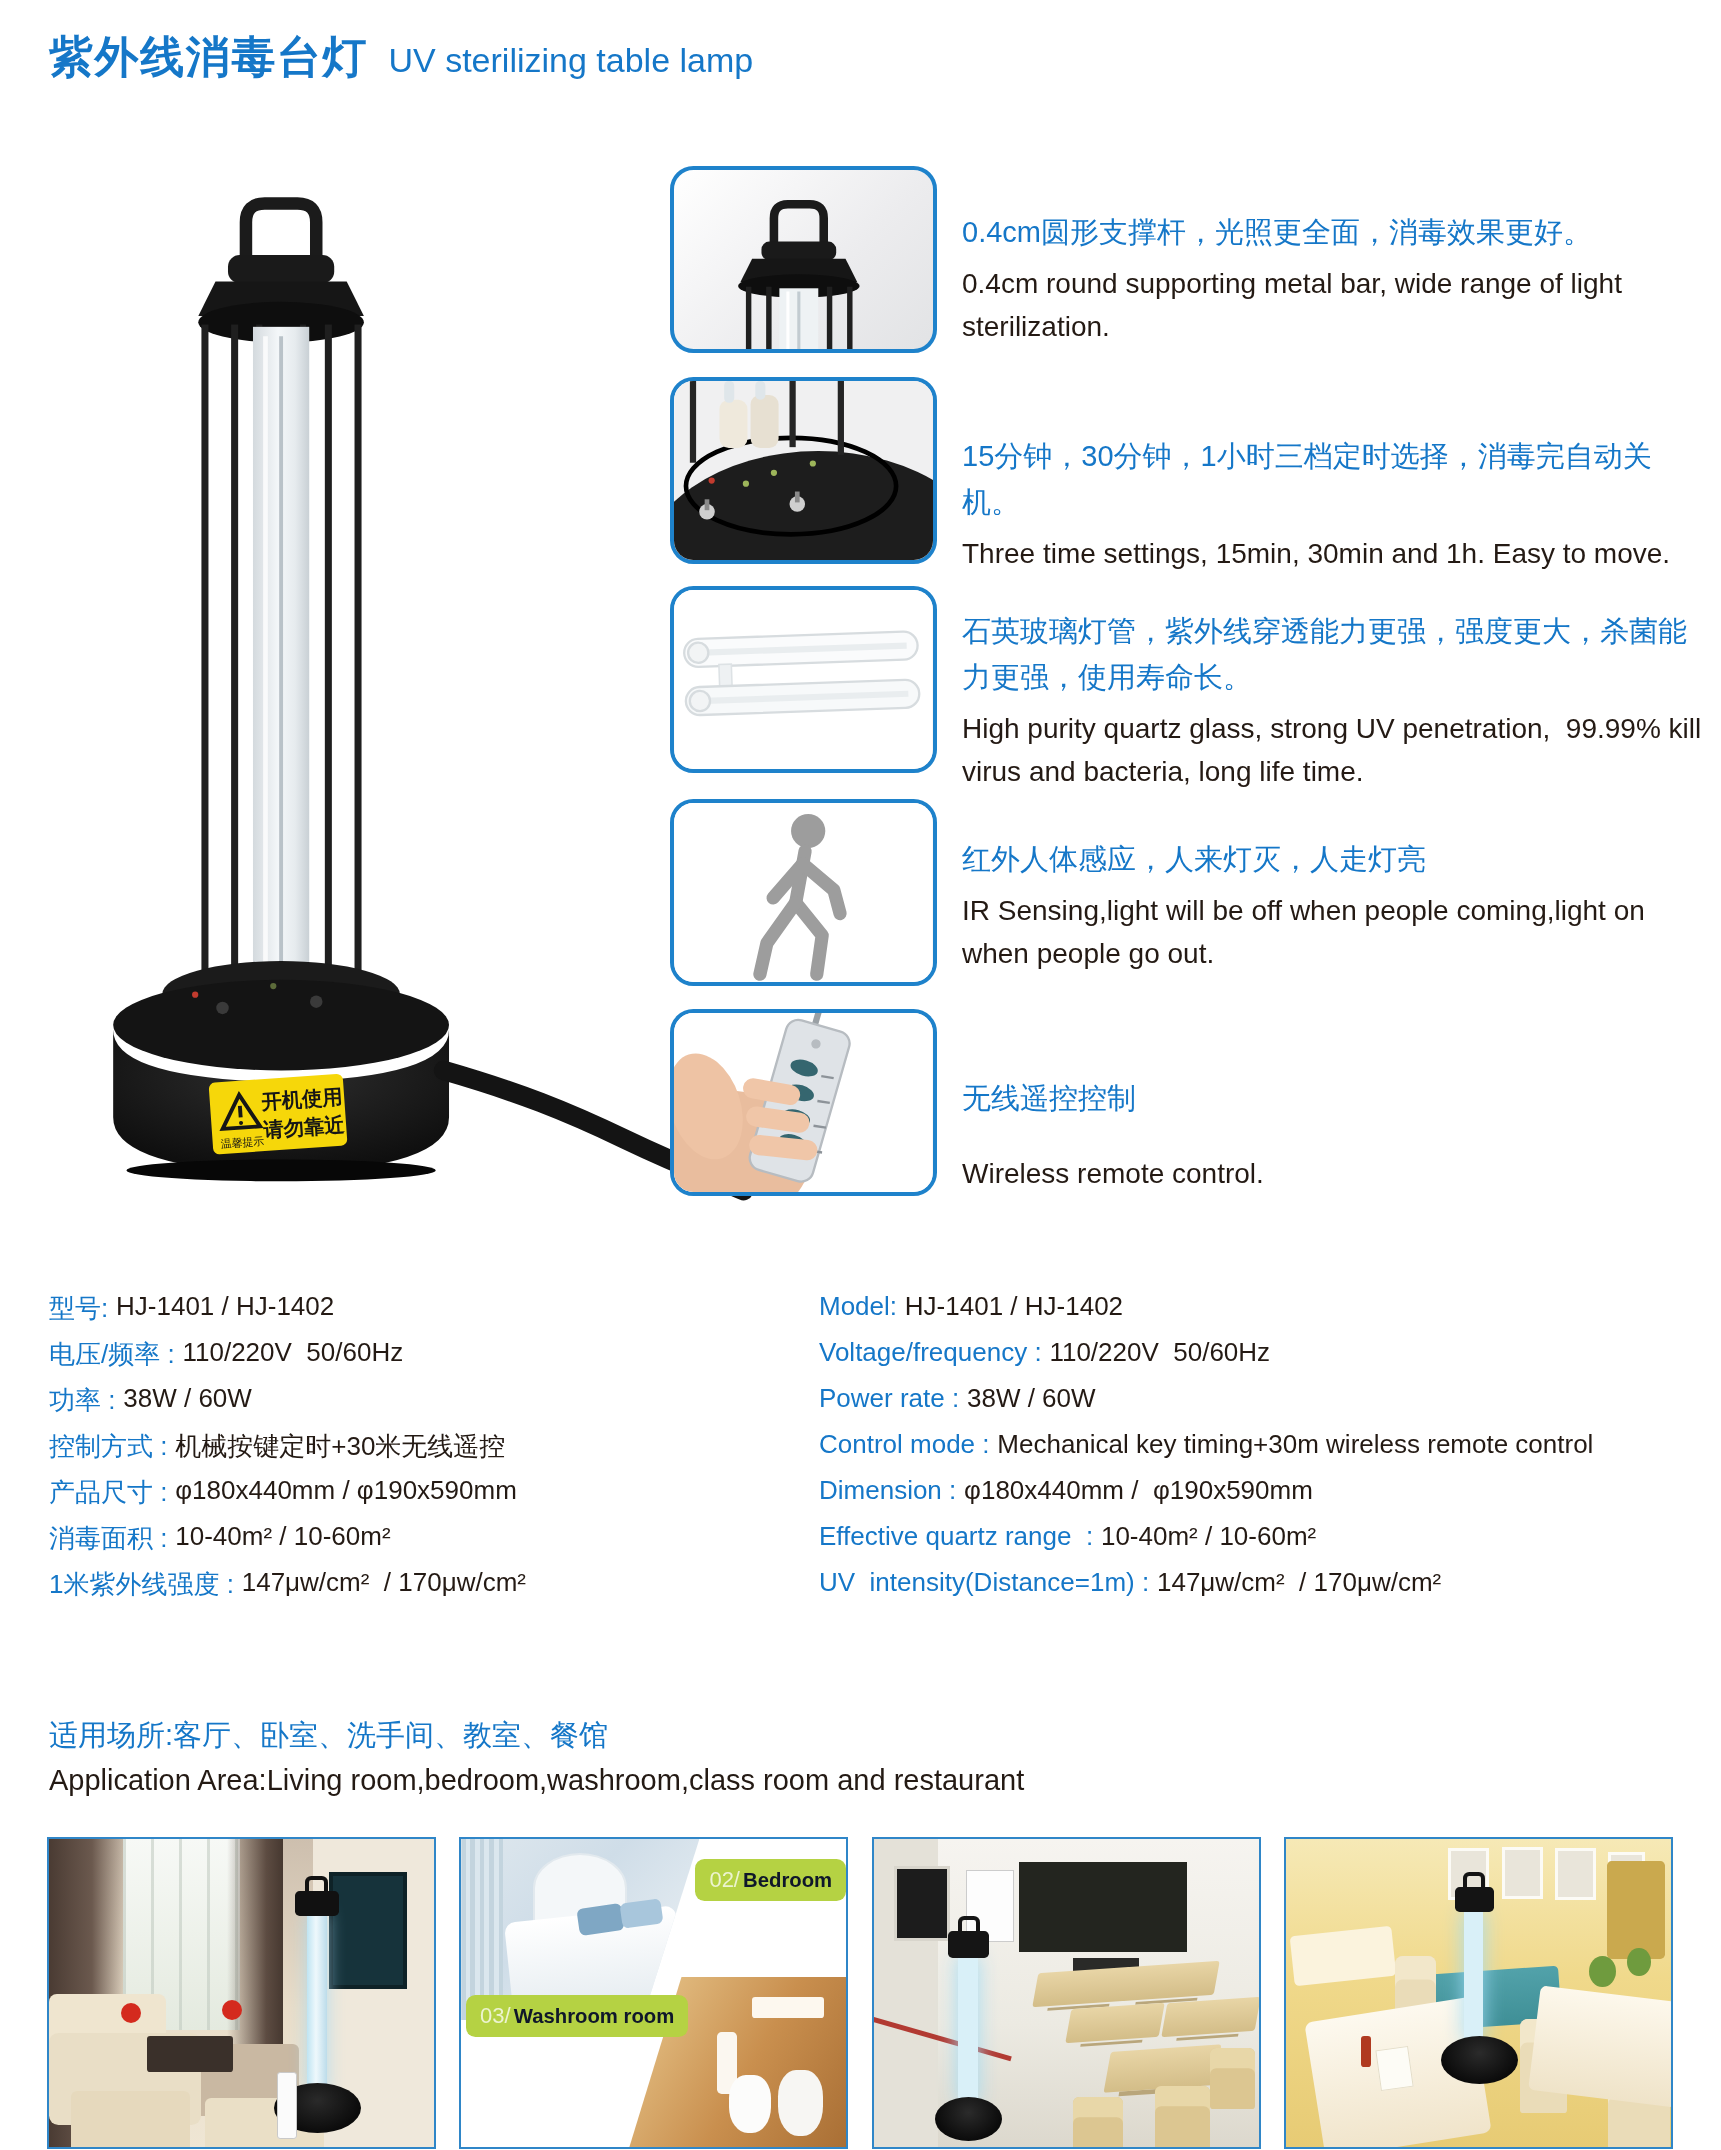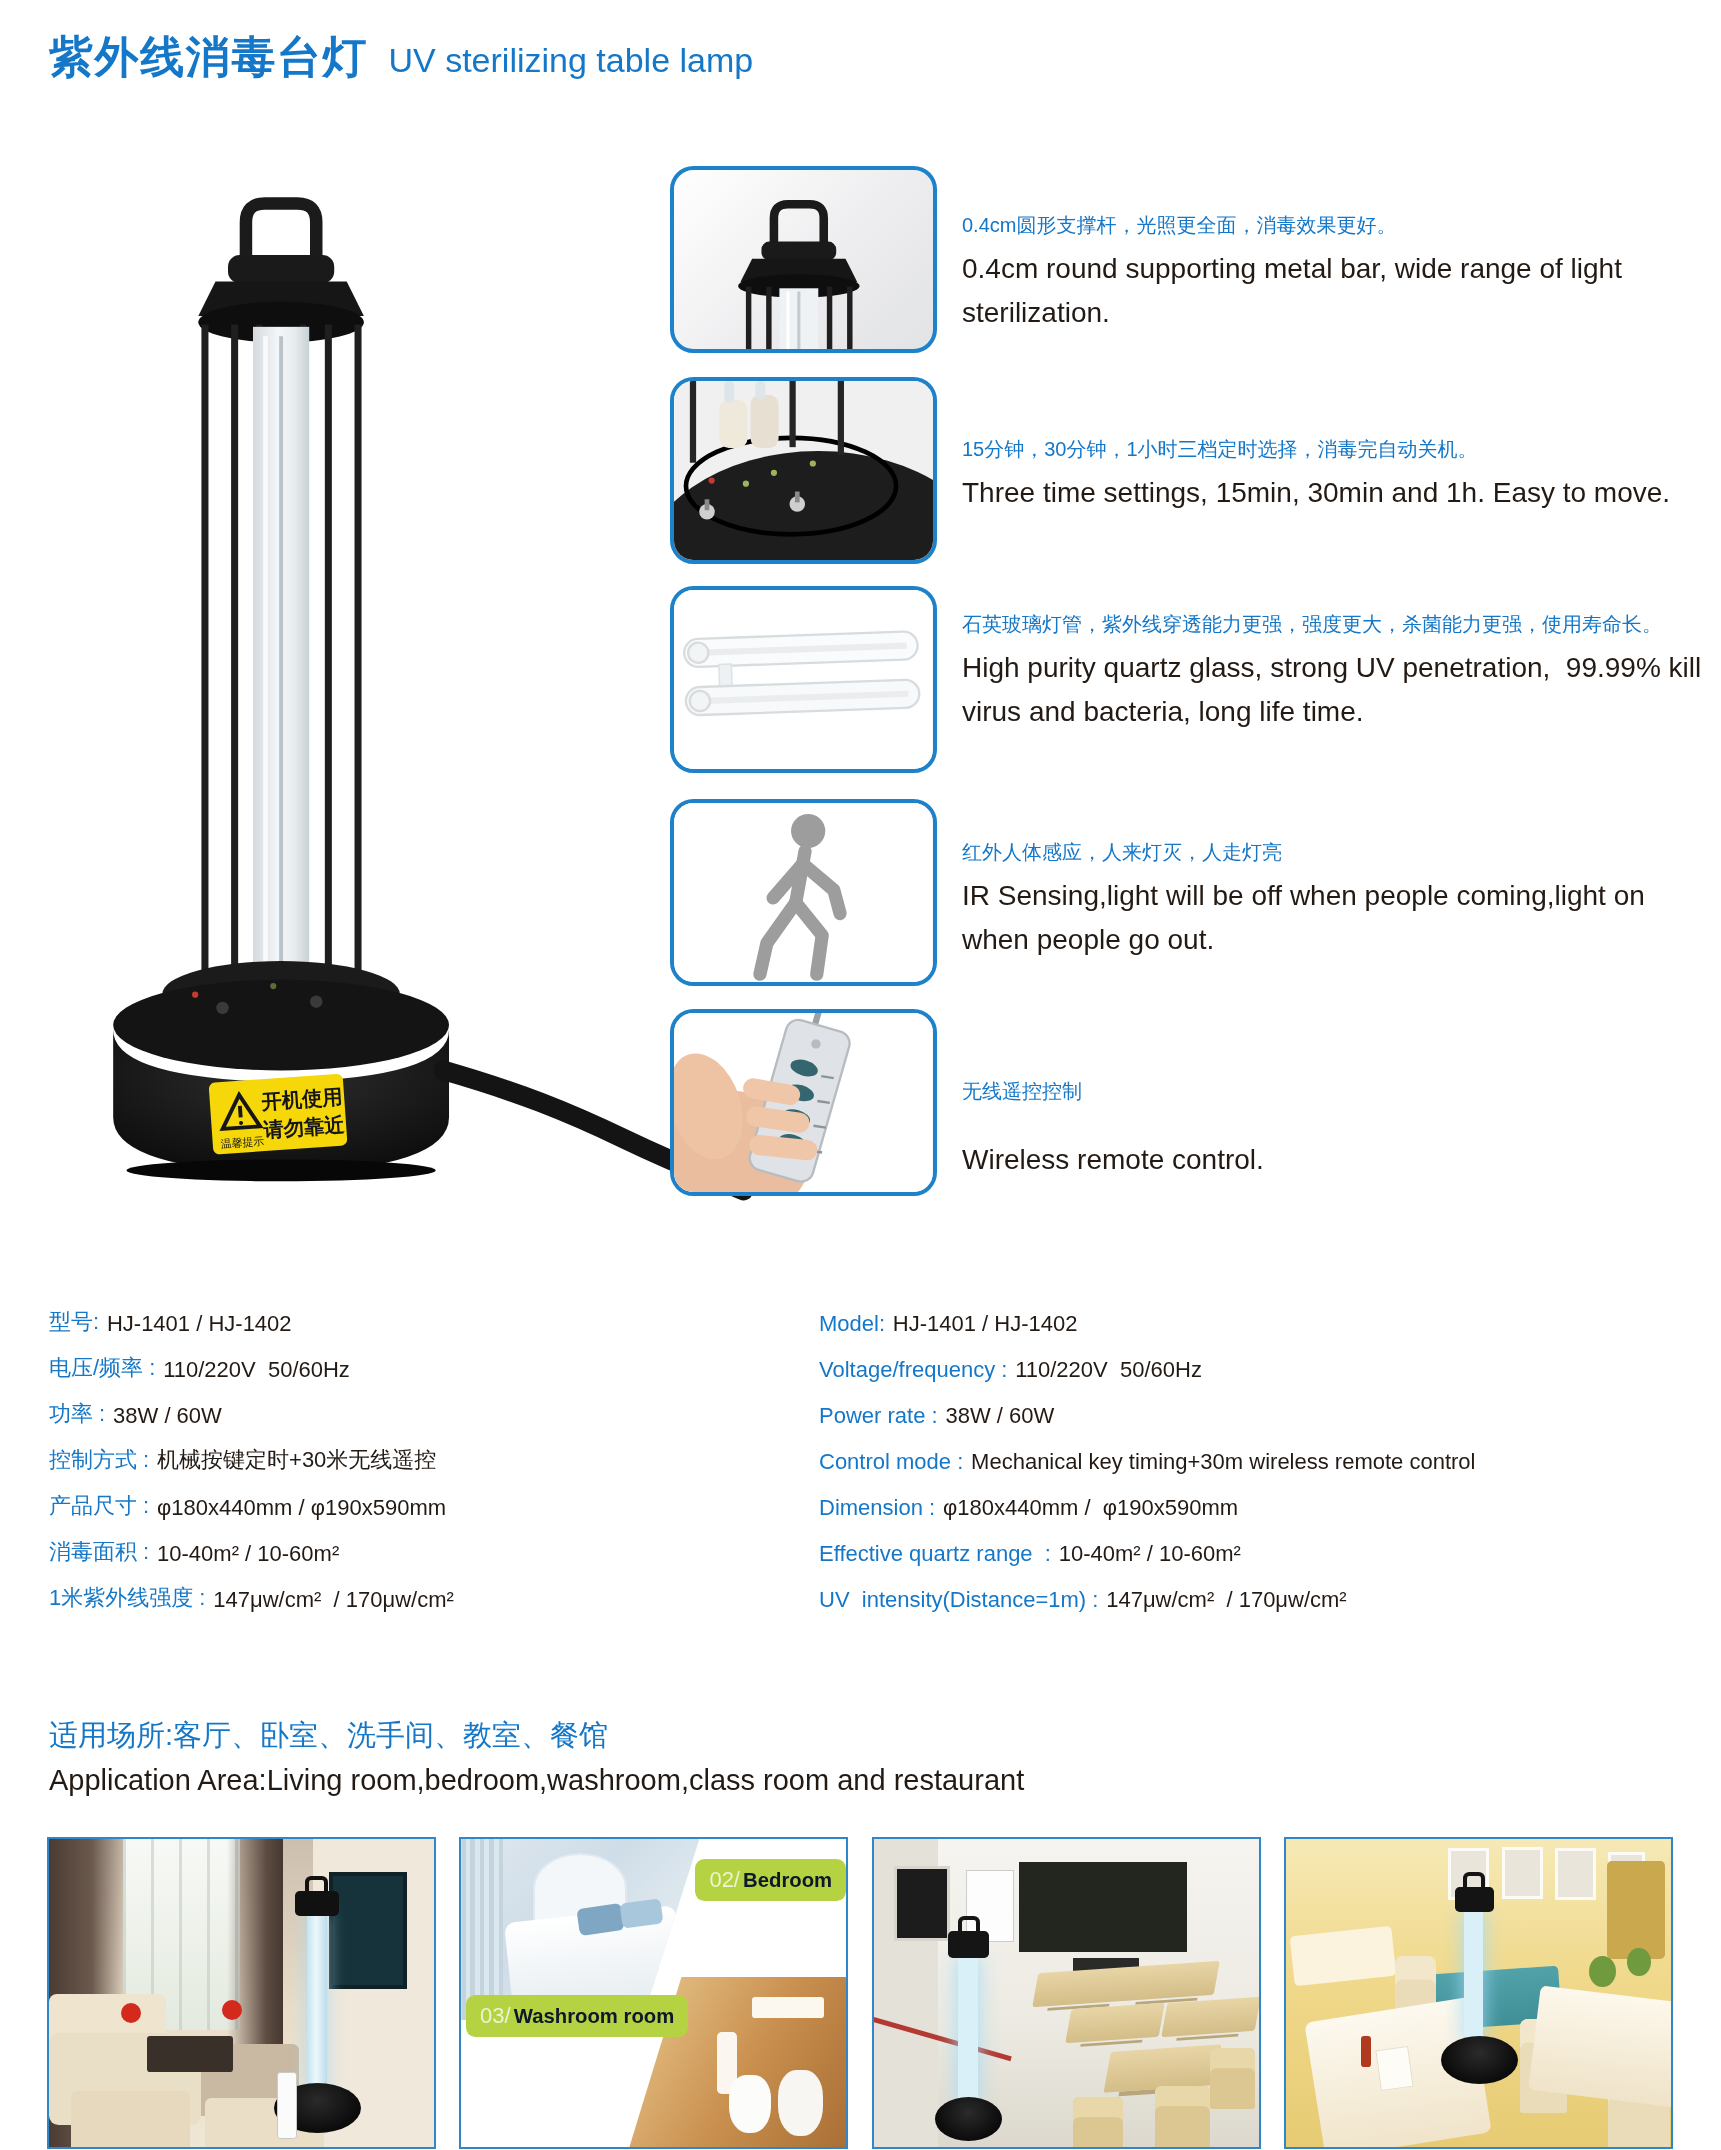--- a/index.html
+++ b/index.html
@@ -21,28 +21,28 @@
 
   
   .main-product{position:absolute;left:78px;top:180px;width:703px;height:1031px;}
 
   
   .feature-row{position:absolute;left:0;width:1722px;}
   .feature-box{position:absolute;left:670px;width:267px;height:187px;border:4.7px solid var(--border-blue);
     border-radius:23.4px;overflow:hidden;background:linear-gradient(135deg,#ffffff 0%,#ececee 60%,#e2e3e5 100%);}
   .feature-box svg{display:block;width:100%;height:100%;}
   .feature-text{position:absolute;left:962px;width:746px;}
-  .feature-text .zh{color:var(--blue);font-size:20px;line-height:1.6;white-space:pre-wrap;}
+  .feature-text .zh{color:var(--blue);font-size:29px;line-height:1.6;white-space:pre-wrap;}
   .feature-text .en{color:var(--dark);font-size:28px;line-height:1.55;margin-top:6.2px;white-space:pre-wrap;}
   .feature-text.gap-big .en{margin-top:31px;}
 
   
   .specs-zh{position:absolute;left:49px;top:1291px;width:750px;}
   .specs-en{position:absolute;left:819px;top:1291px;width:898px;}
-  .spec-row{height:46px;display:flex;align-items:flex-end;white-space:pre;font-size:22px;}
+  .spec-row{height:46px;display:flex;align-items:flex-start;white-space:pre;font-size:26px;}
   .spec-row .lbl{color:var(--blue);margin-right:7.8px;}
   .spec-row .val{color:var(--dark);}
 
   
   .application{position:absolute;left:49px;top:1716px;}
   .application .zh{color:var(--blue);font-size:29px;line-height:1.35;}
   .application .en{color:var(--dark);font-size:29px;line-height:1.35;margin-top:6.2px;}
 
   
   .photos{position:absolute;left:47px;top:1837px;display:flex;gap:23.4px;}

